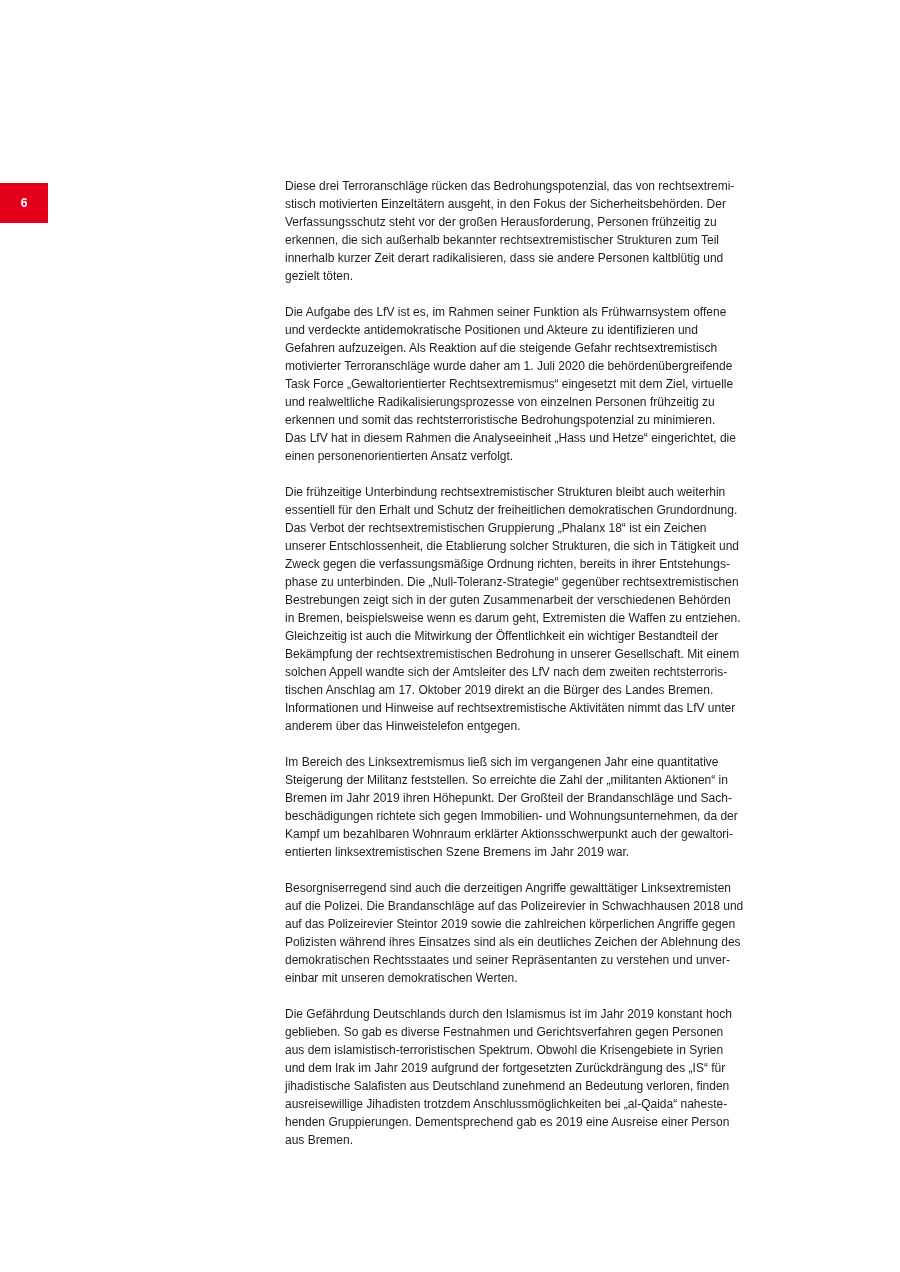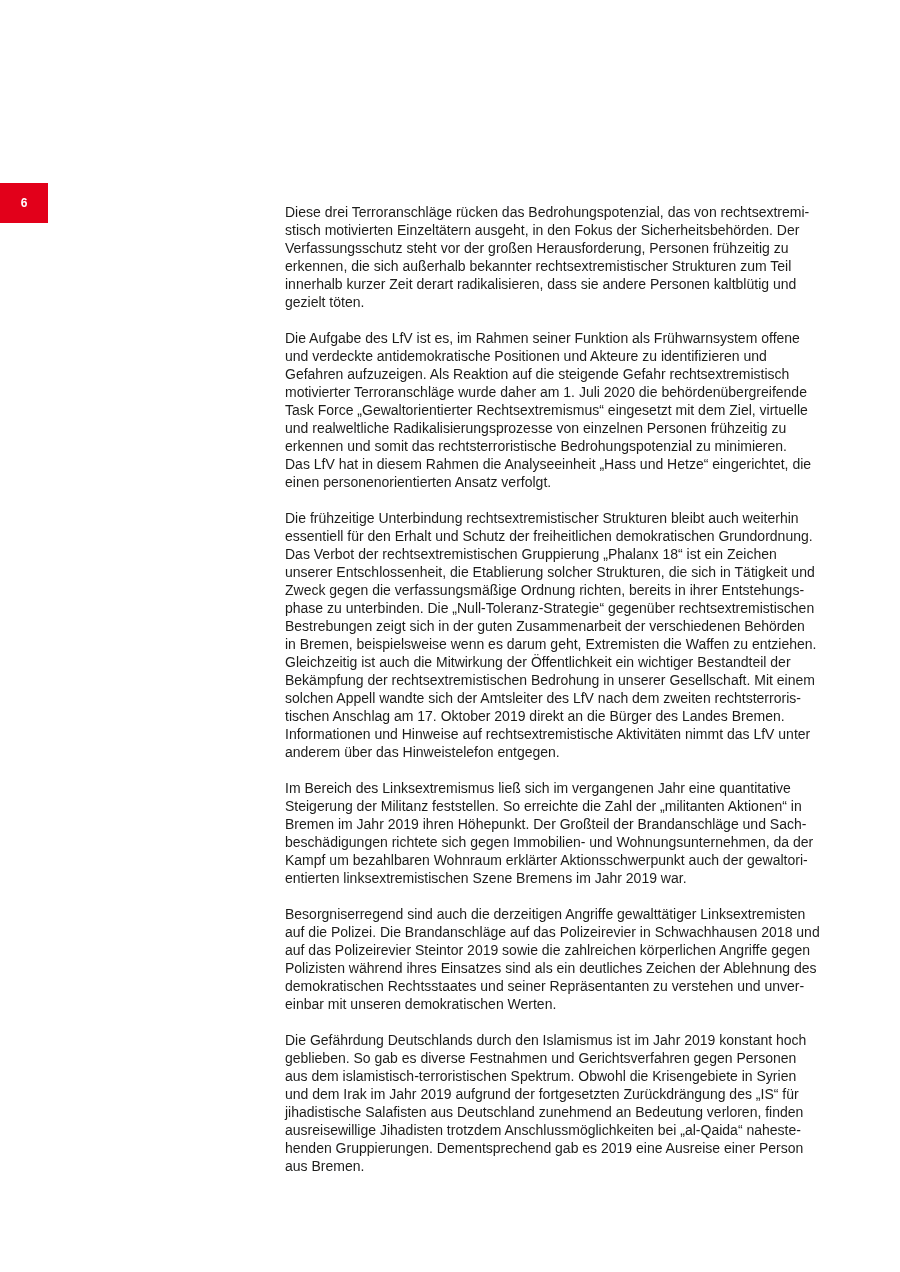--- a/index.html
+++ b/index.html
@@ -27,23 +27,22 @@
     justify-content: center;
     font-size: 12px;
     font-weight: bold;
   }
   .text-column {
     position: absolute;
     left: 285px;
     top: 177px;
     width: 575px;
     color: #1d1d1b;
-    font-size: 14px;
+    font-size: 12px;
     line-height: 18px;
-    margin-top: 26px;
   }
   .text-column p {
     margin: 0 0 18px 0;
     white-space: pre;
   }
 </style>
 </head>
 <body>
 
 <div class="page-badge">

